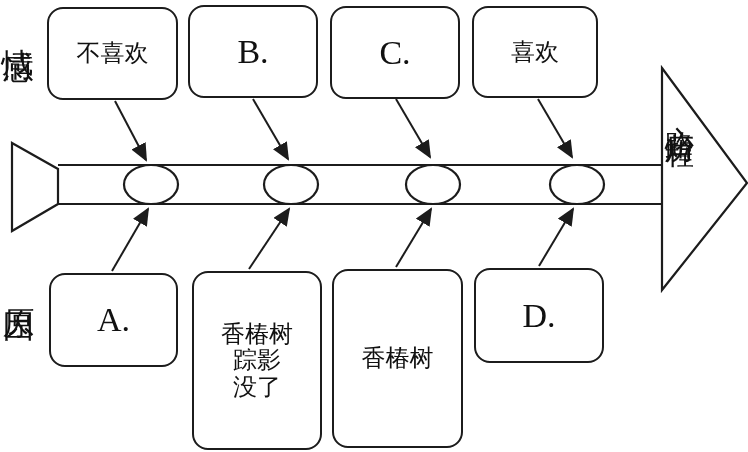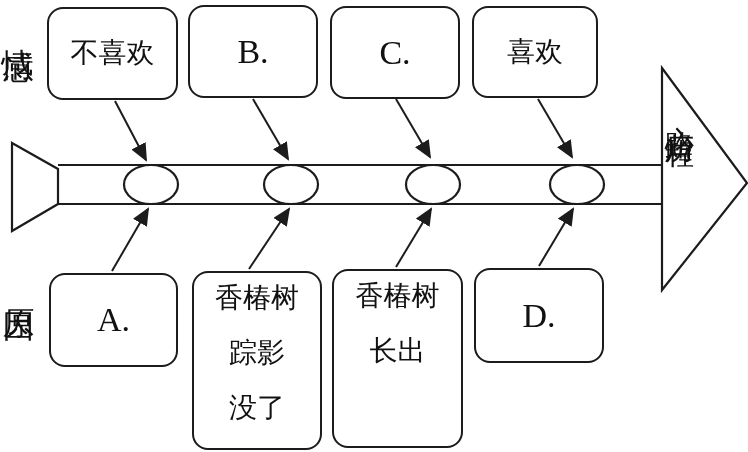--- a/index.html
+++ b/index.html
@@ -29,31 +29,30 @@
     z-index: 2;
     box-sizing: border-box;
     border: 2.5px solid #1c1c1c;
     border-radius: 16px;
     background: #ffffff;
     display: flex;
     flex-direction: column;
     align-items: center;
     justify-content: center;
     text-align: center;
-    font-size: 28px;
+    font-size: 24px;
     line-height: 1.1;
     color: #111111;
   }
   .box.letter {
     font-size: 34px;
   }
   .box.tall {
-    justify-content: flex-start;
+    justify-content: center;
     padding: 10px 0;
-    gap: 24px;
   }
   .axis-label {
     position: absolute;
     z-index: 2;
     writing-mode: vertical-rl;
     text-orientation: upright;
     font-size: 32px;
     line-height: 1;
     letter-spacing: 3px;
     color: #111111;
@@ -123,21 +122,20 @@
   <div class="box letter" style="left:49px; top:273px; width:129px; height:94px;">
     <span>A.</span>
   </div>
   <div class="box tall" style="left:192px; top:271px; width:130px; height:179px;">
     <div>香椿树</div>
     <div>踪影</div>
     <div>没了</div>
   </div>
   <div class="box tall" style="left:332px; top:269px; width:131px; height:179px;">
     <div>香椿树</div>
-    <div>长出</div>
   </div>
   <div class="box letter" style="left:474px; top:268px; width:130px; height:95px;">
     <span>D.</span>
   </div>
 
   <div class="journey-label" style="left:665px; top:102px;">心路历程</div>
 
 </div>
 
 </body></html>

